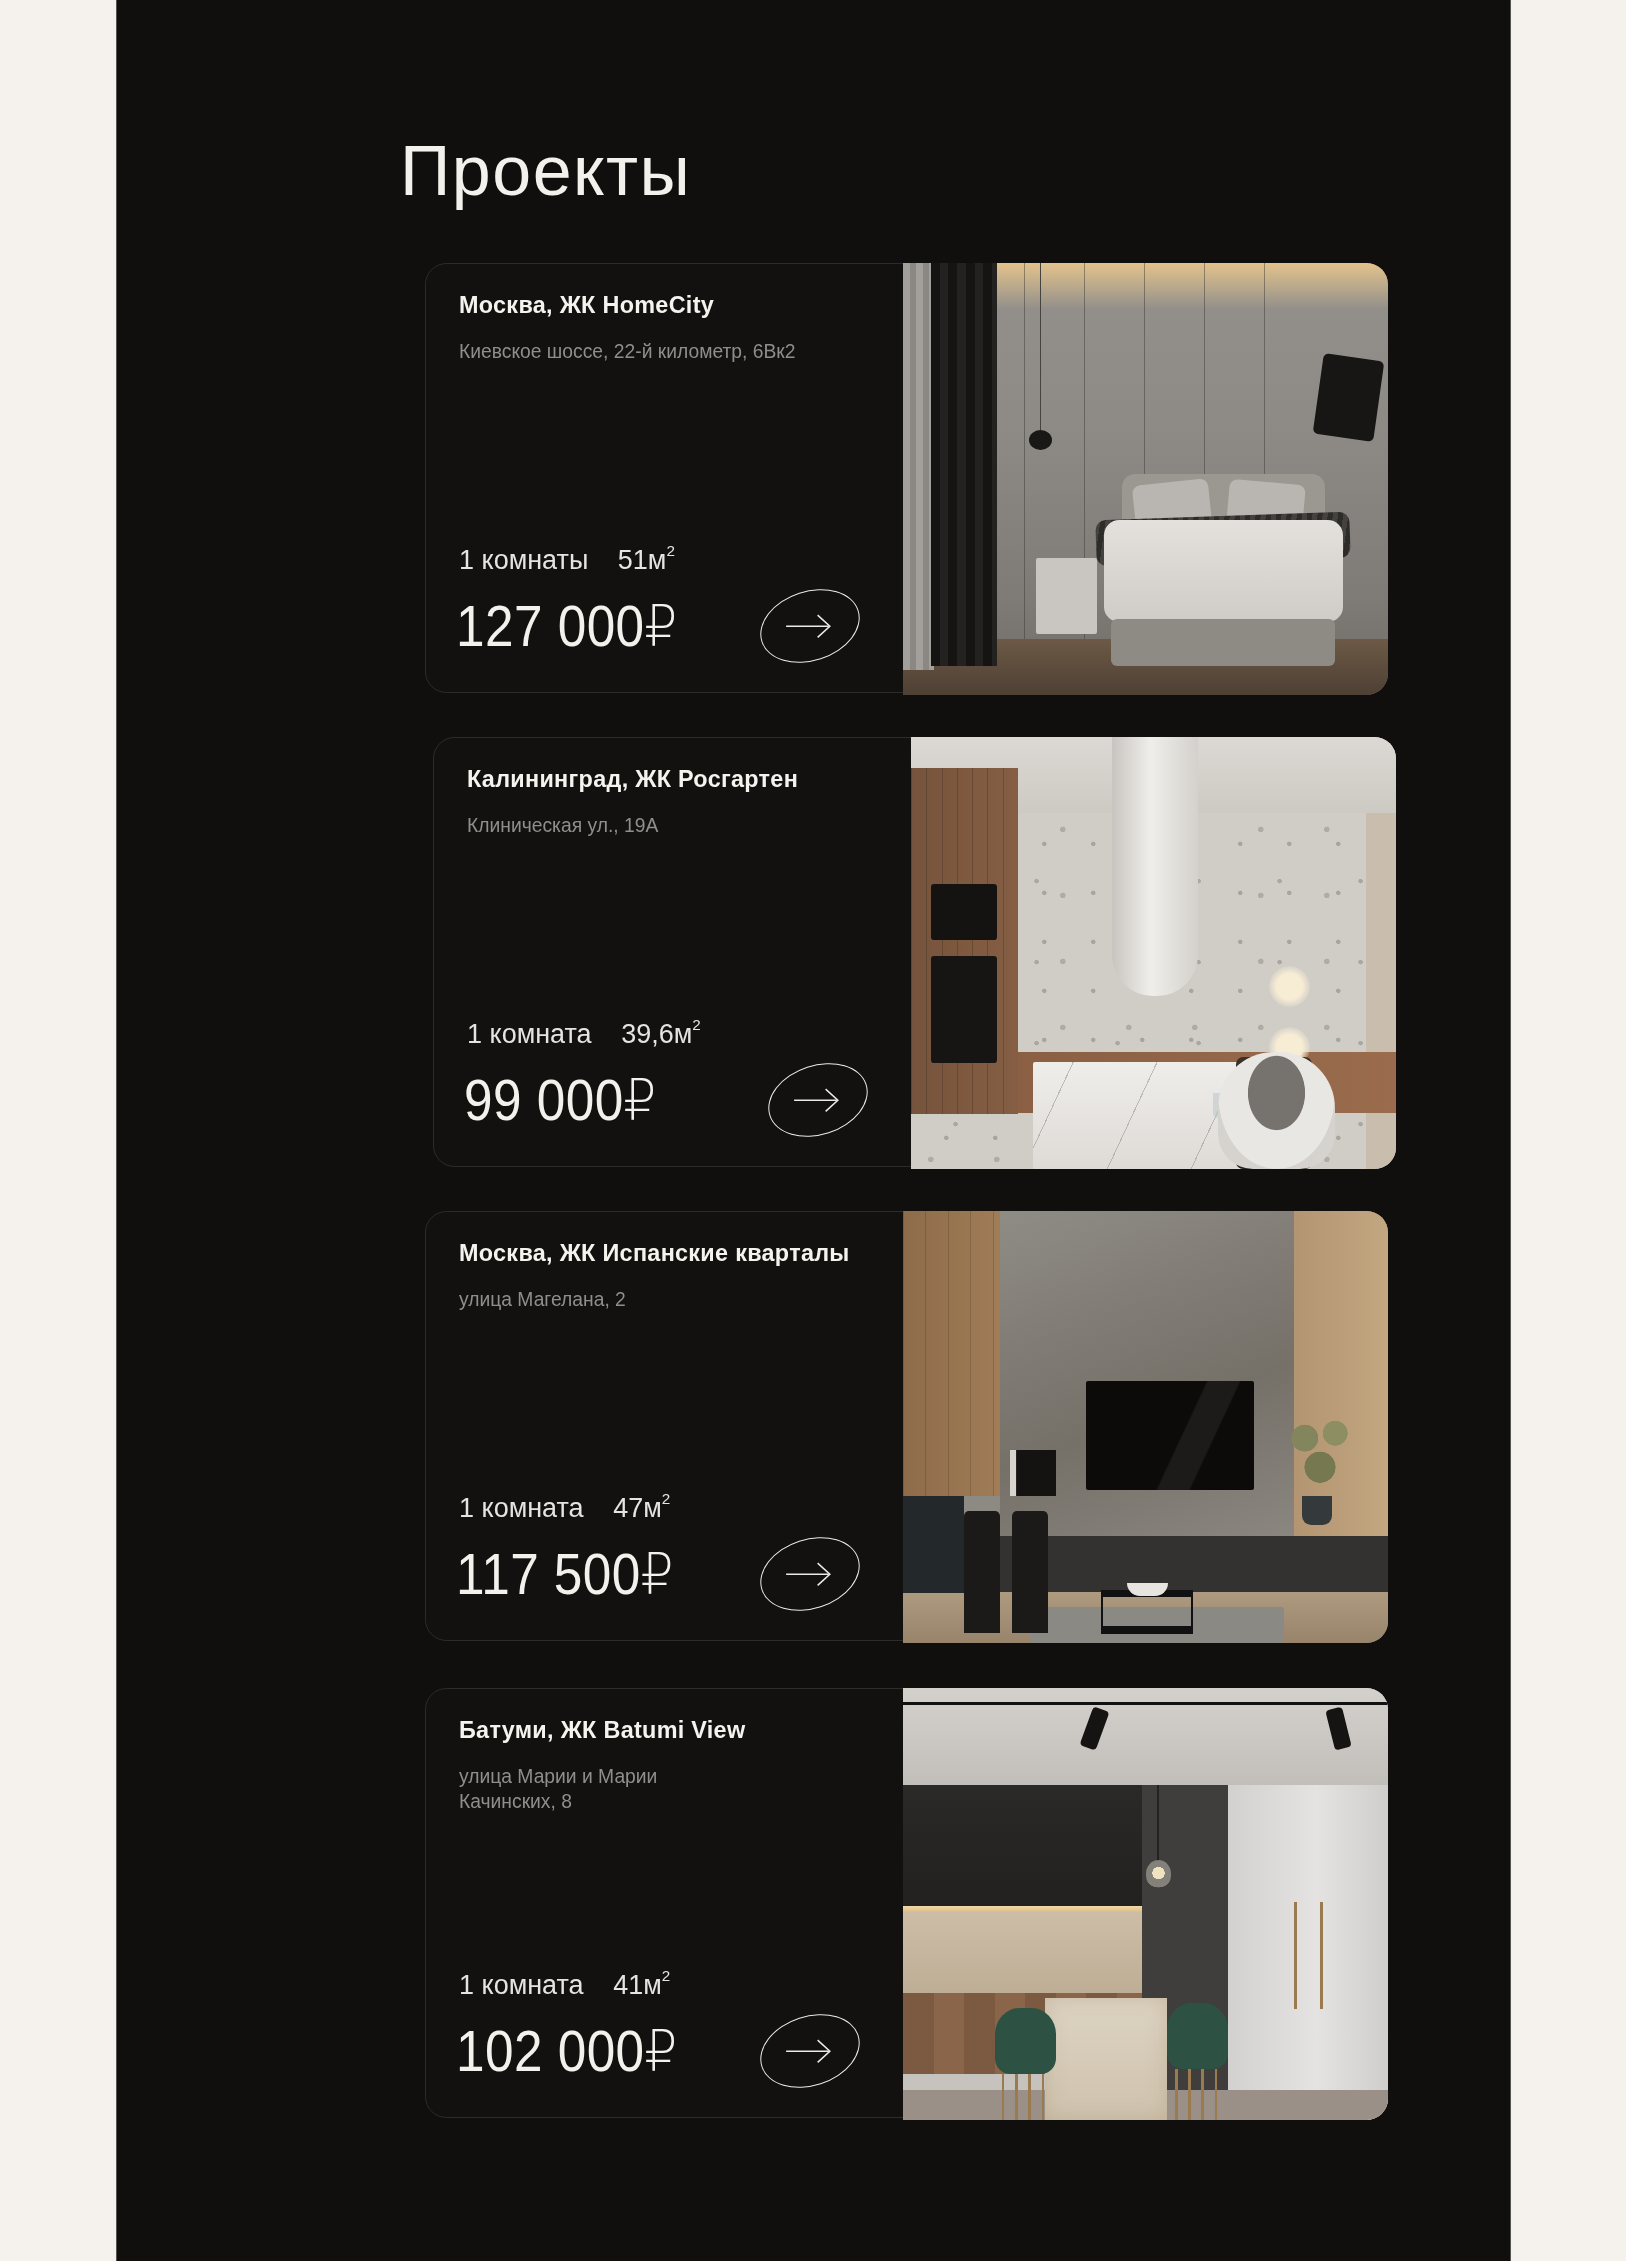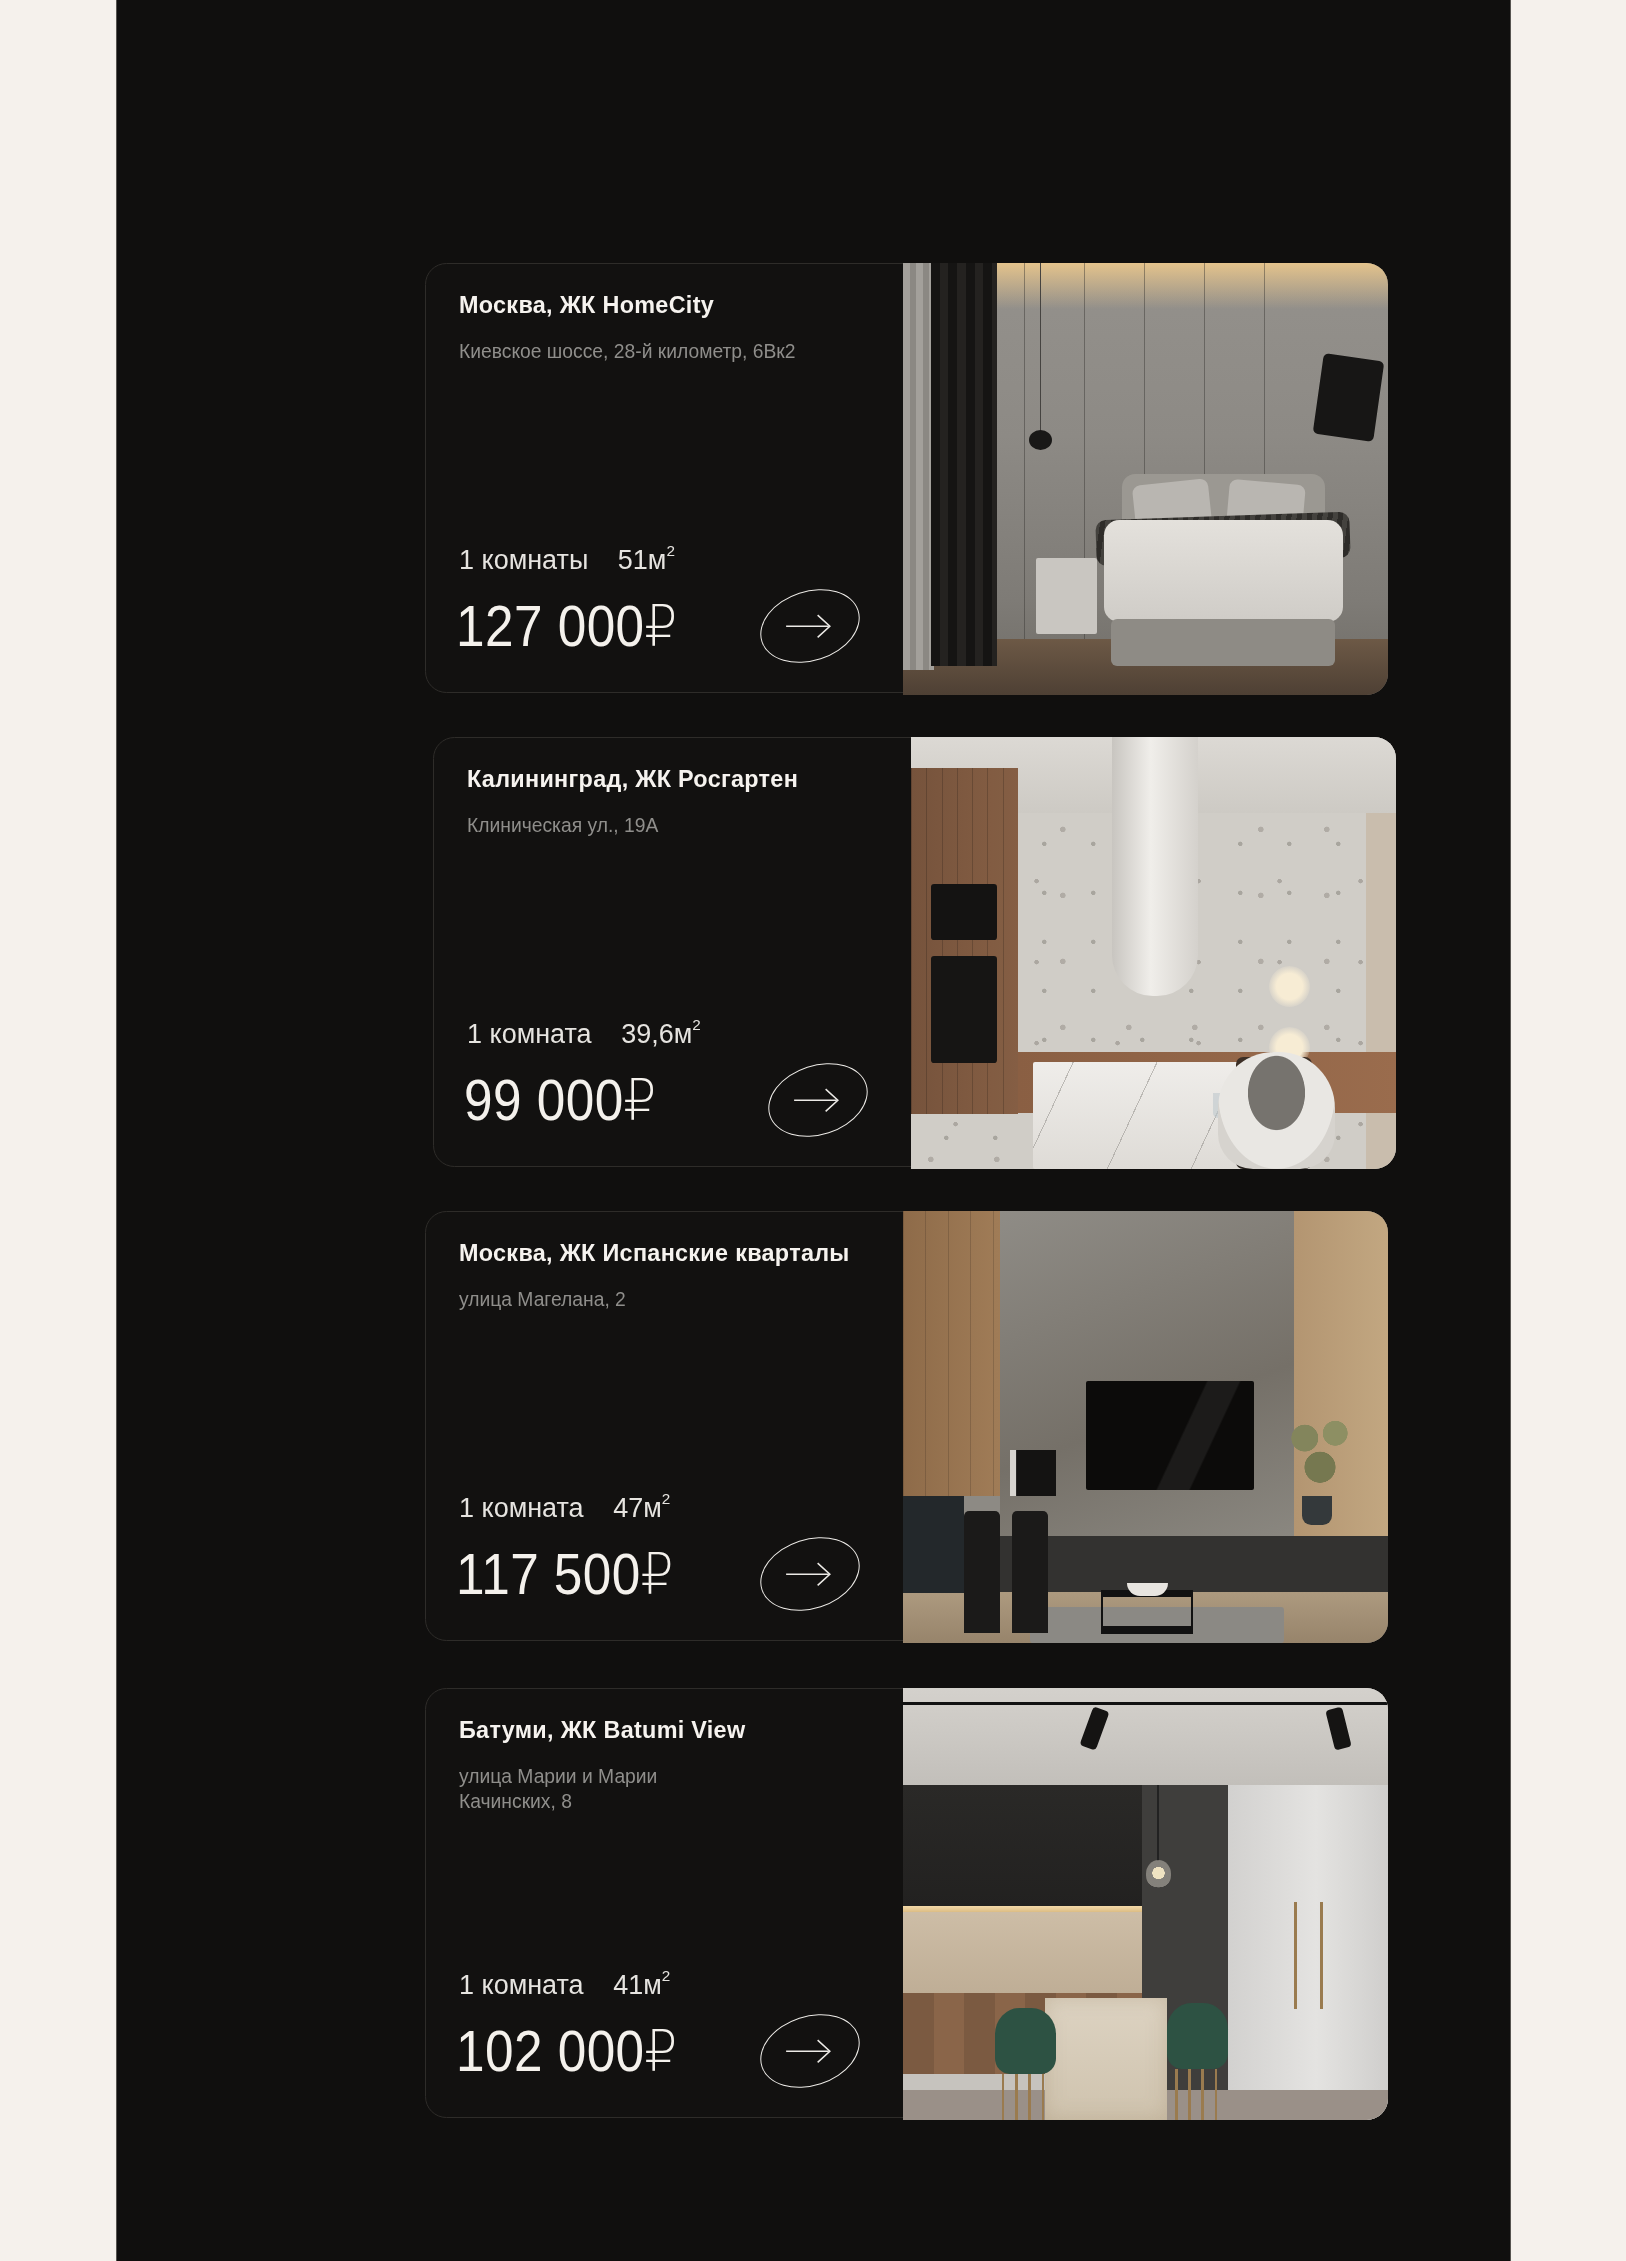--- a/index.html
+++ b/index.html
@@ -195,25 +195,26 @@
   .sc4-cord4 { left:254px; top:97px; width:1.5px; height:76px; background:#222; }
   .sc4-bulb { left:243px; top:172px; width:25.4px; height:28.5px; border-radius:50%;
     background:radial-gradient(circle at 50% 45%,#efe3c2 0 30%,rgba(200,195,185,.5) 31% 70%,transparent 72%); }
   .sc4-floor4 { left:0; bottom:0; width:100%; height:30.5px; background:#9a9088; }
 </style>
 </head>
 <body>
 
 <div class="panel">
 
+  <h1 class="page-title">Проекты</h1>
 
   <section class="card c1">
     <h2 class="card-title">Москва, ЖК HomeCity</h2>
     <div class="card-address">
-      <div>Киевское шоссе, 28-й километр, 6Вк2</div>
+      <div>Киевское шоссе, 22-й километр, 6Вк2</div>
       <div></div>
     </div>
     <div class="rooms-row">
       <span>1 комнаты</span>
       <span><span>51м</span><sup>2</sup></span>
     </div>
     <div class="price">127 000₽</div>
     <button class="go-btn">
       <span class="go-ellipse"></span>
       <svg class="go-arrow" width="51" height="30.5" viewBox="0 0 100 60">

